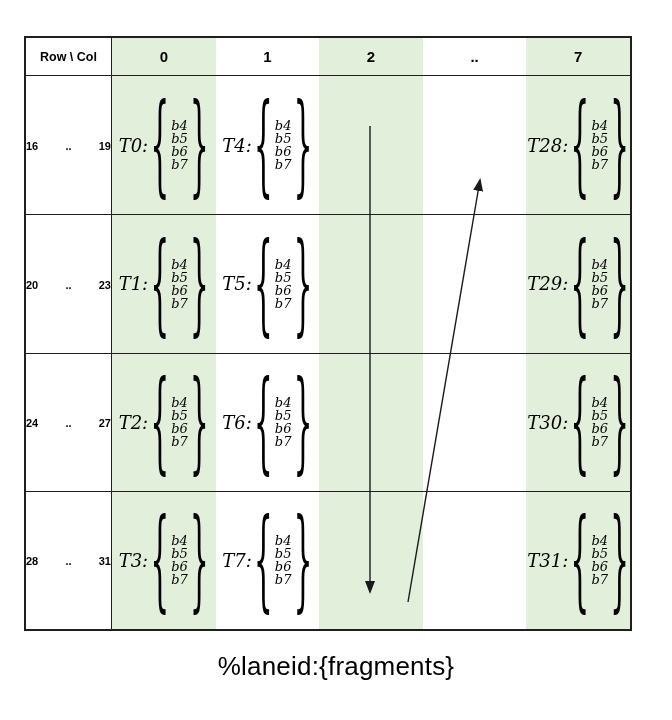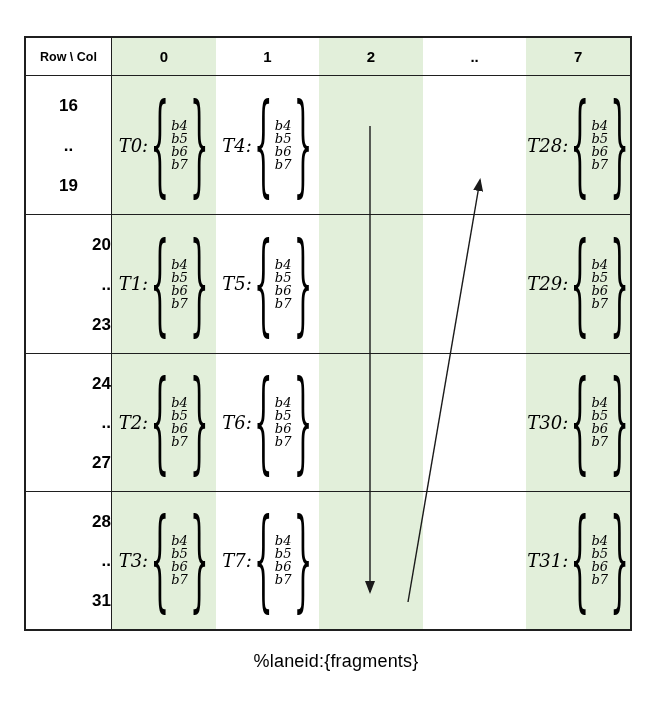--- a/index.html
+++ b/index.html
@@ -37,28 +37,28 @@
   }
   .corner {
     font-size: 12.5px;
     border-right: 1.5px solid #1f1f1f;
   }
   .shaded { background: #e2efda; }
   .rowhdr {
     box-sizing: border-box;
     border-right: 1.5px solid #1f1f1f;
     display: flex;
-    flex-direction: column;
+    flex-direction: row;
     justify-content: space-between;
     align-items: center;
     padding: 20px 0 18px 0;
     font-weight: bold;
-    font-size: 17px;
-  }
-  .rtop { border-top: 1.5px solid #1f1f1f; align-items: flex-end; }
+    font-size: 11px;
+  }
+  .rtop { border-top: 1.5px solid #1f1f1f; }
   .cell {
     box-sizing: border-box;
     display: flex;
     align-items: center;
     justify-content: center;
   }
   .tcell {
     display: flex;
     align-items: center;
     font-family: "DejaVu Serif", serif;
@@ -96,21 +96,21 @@
     height: 720px;
     pointer-events: none;
   }
   
   .caption {
     position: absolute;
     left: 0;
     top: 651px;
     width: 672px;
     text-align: center;
-    font-size: 18px;
+    font-size: 26px;
     color: #000000;
     letter-spacing: 0.2px;
   }
 </style>
 </head>
 <body>
 
 <div class="stage">
 
   <div class="grid">

